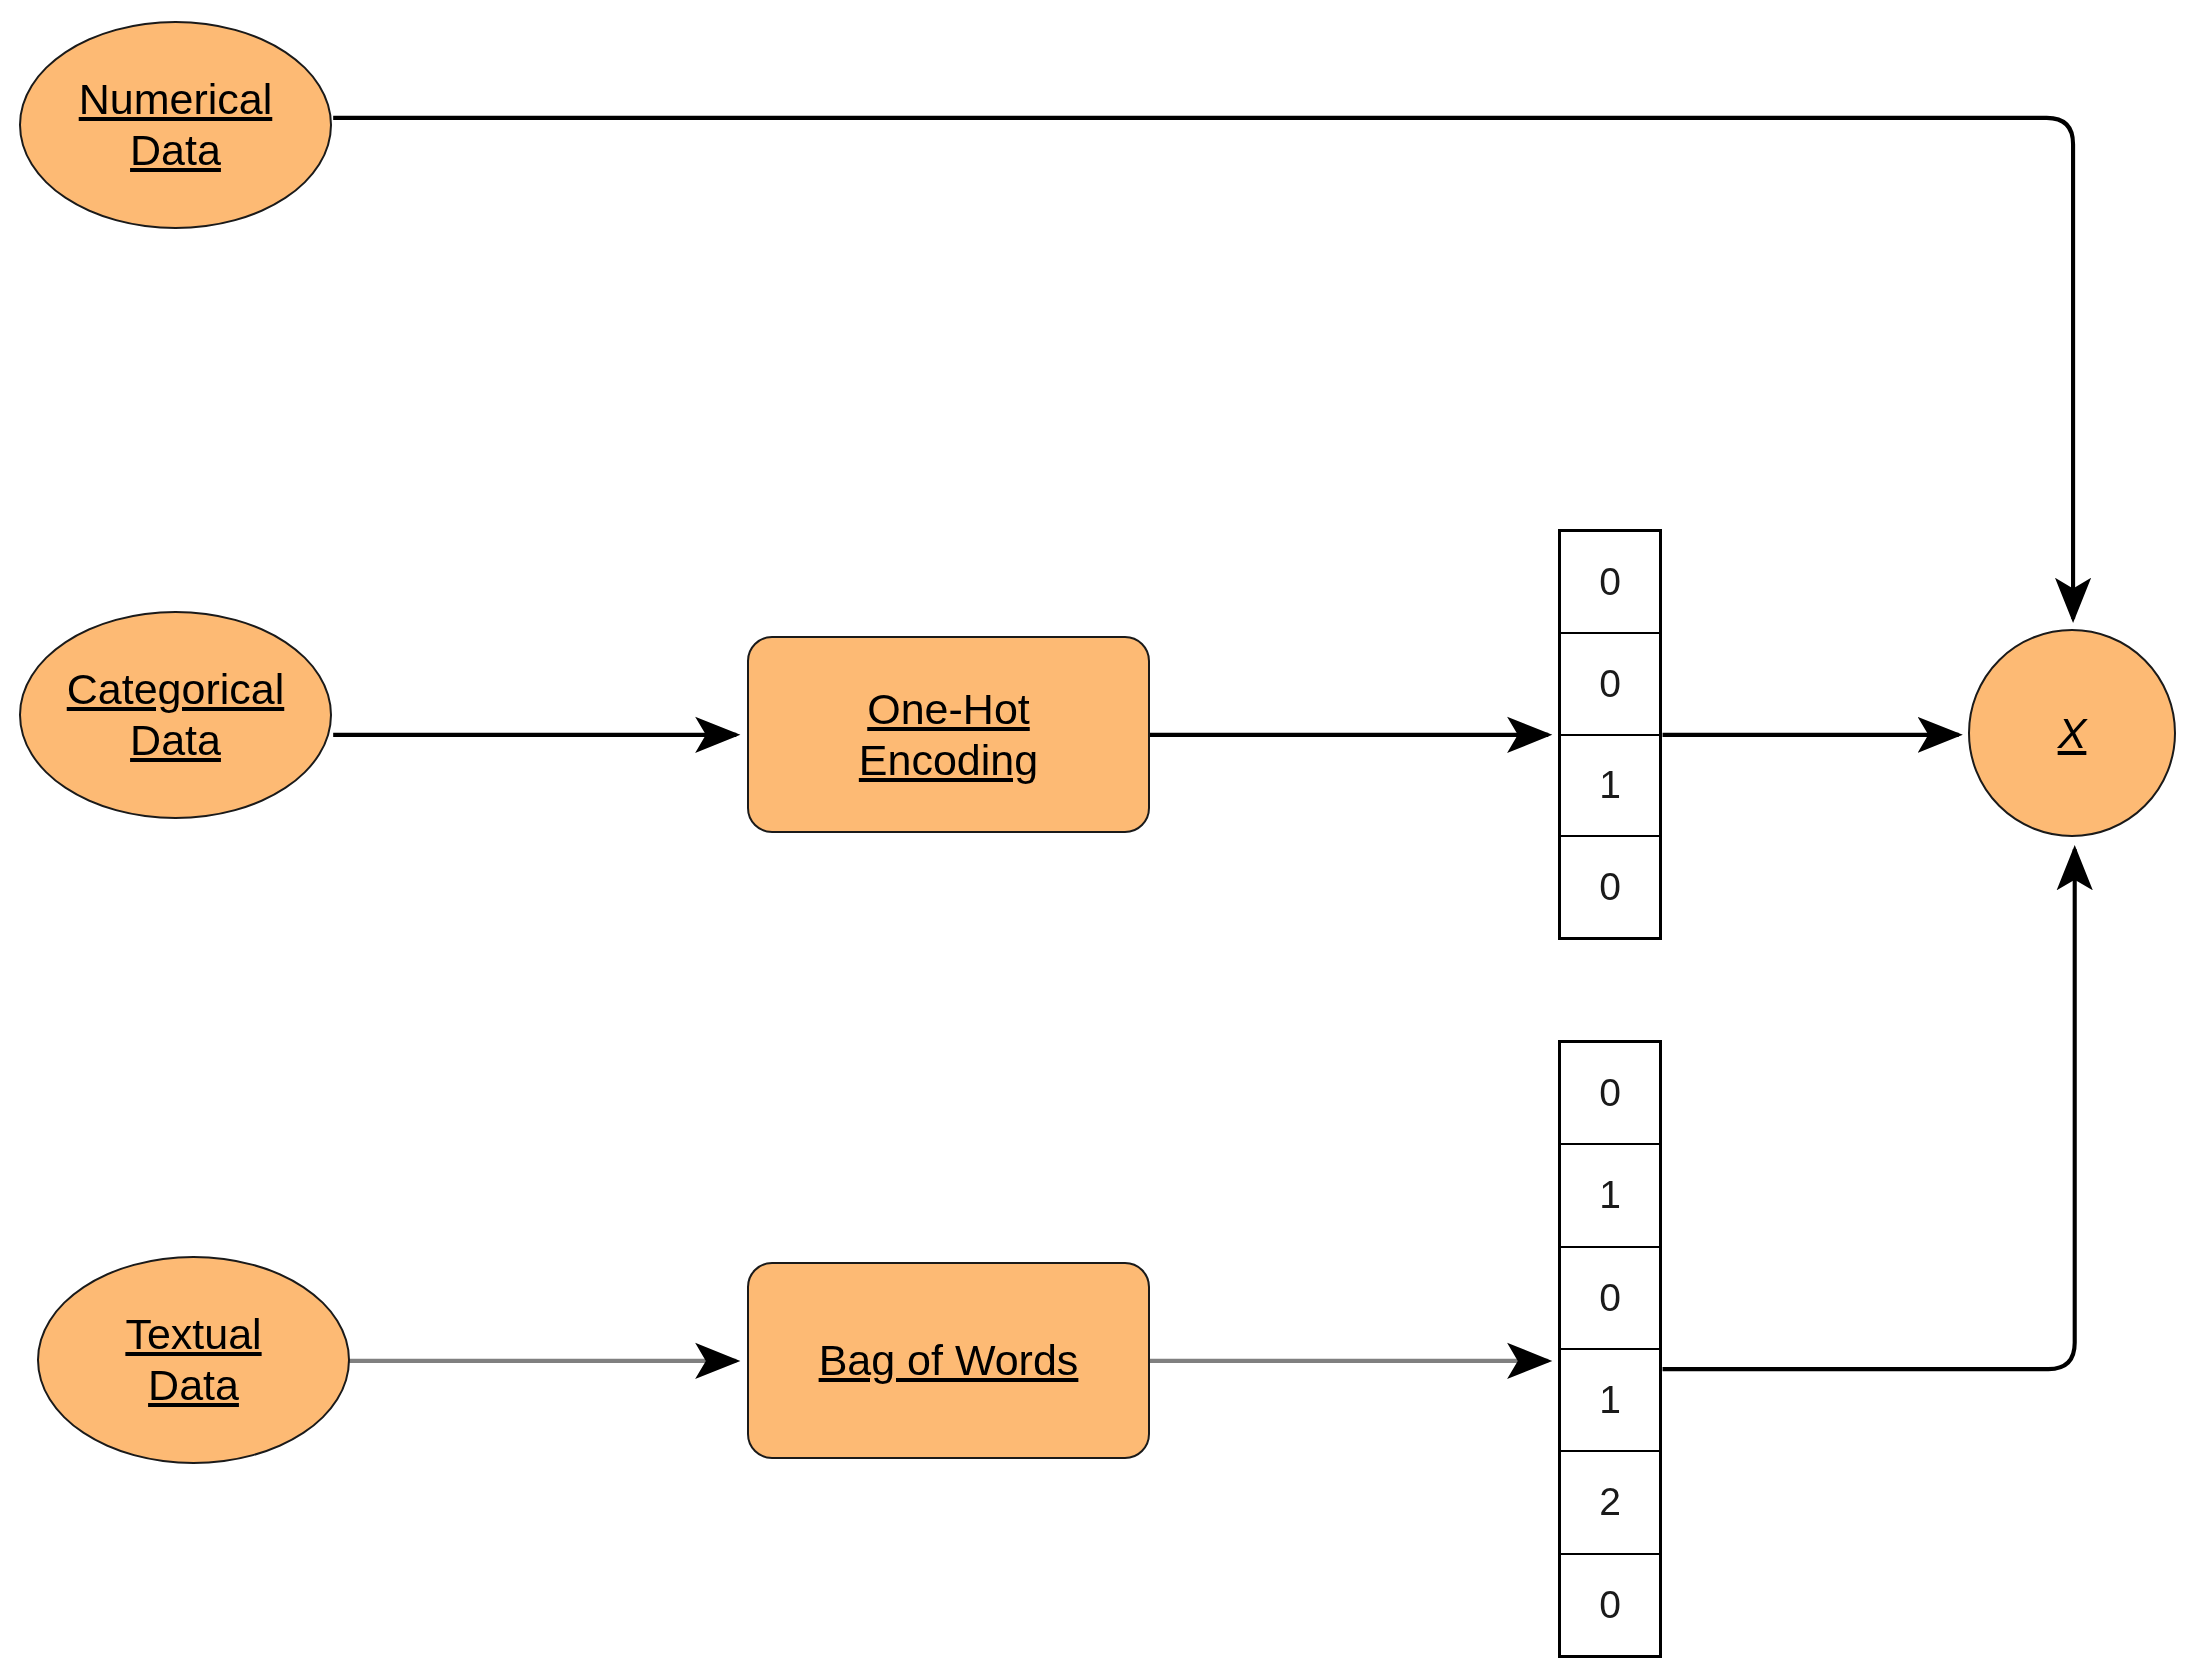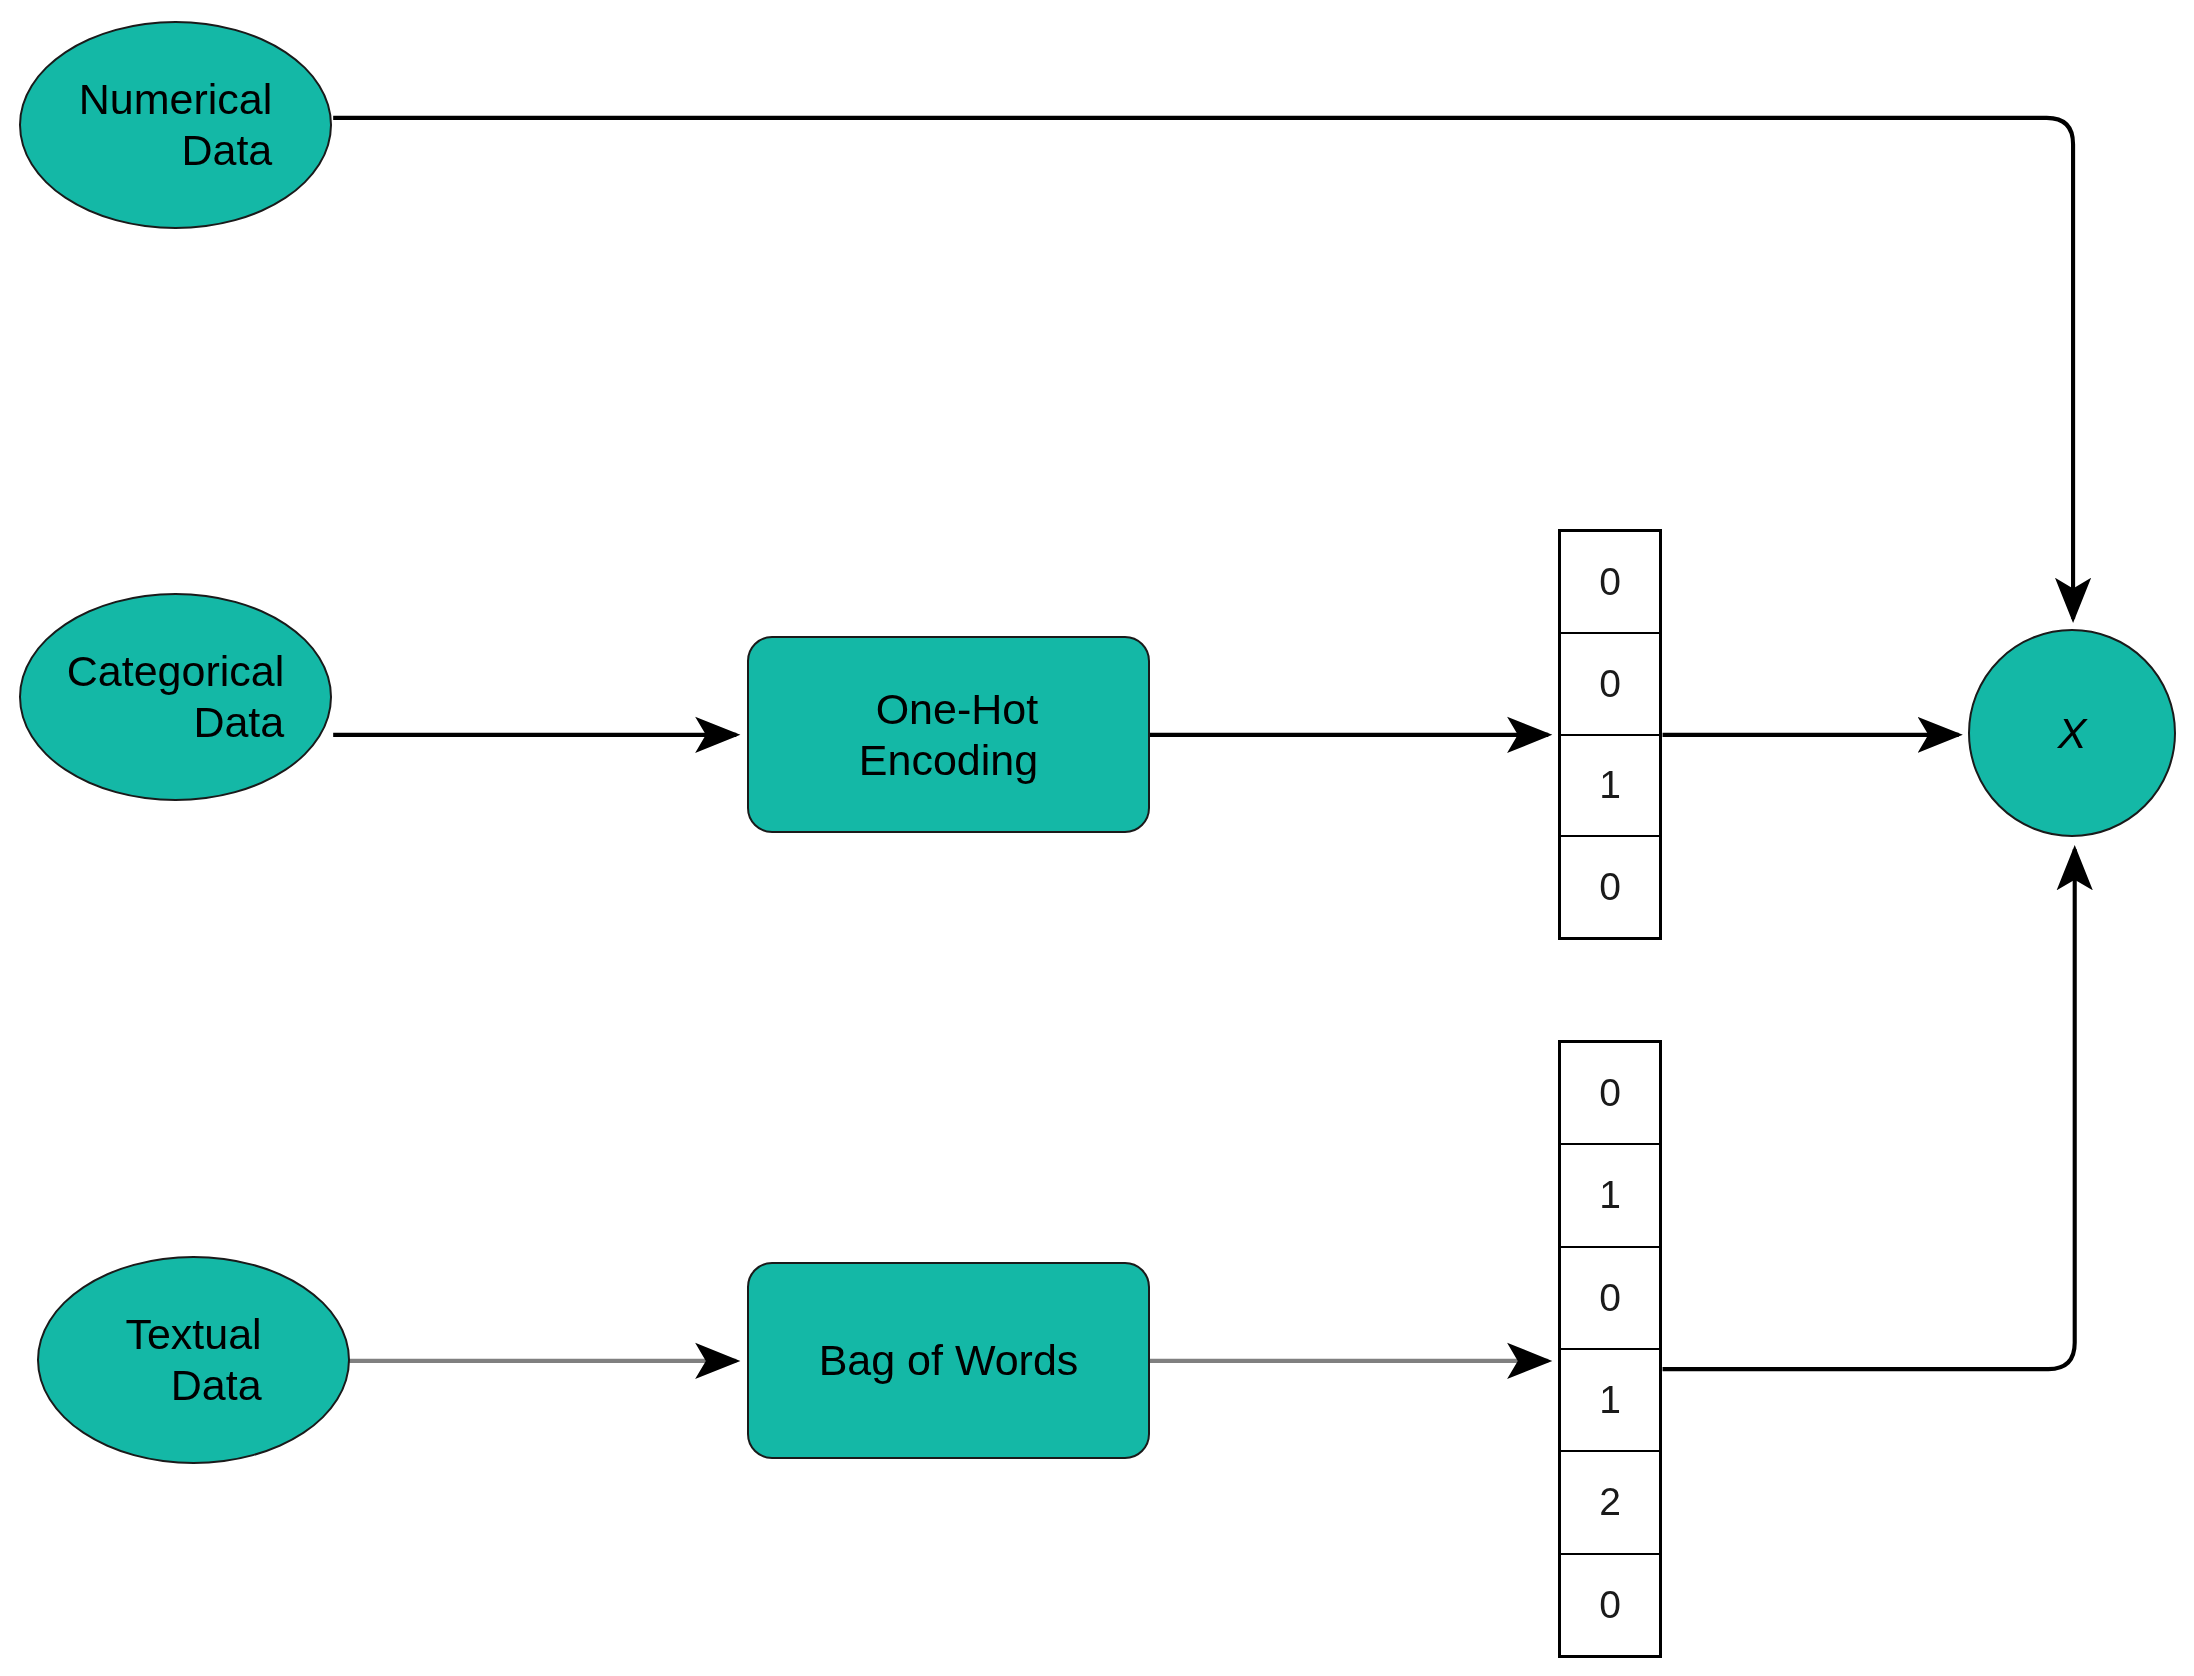--- a/index.html
+++ b/index.html
@@ -23,23 +23,24 @@
     top: 0;
     width: 2194px;
     height: 1677px;
   }
   .node {
     position: absolute;
     box-sizing: border-box;
     display: flex;
     align-items: center;
     justify-content: center;
-    text-align: right;
+    text-align: center;
     color: #000000;
-    background: #14b8a6;
+    background: #fdba74;
+    text-decoration: underline;
   }
   .ellipse-node {
     border: 2.5px solid #1a1a1a;
     border-radius: 50%;
     font-size: 43px;
     line-height: 1.18;
   }
   .process-node {
     border: 2.5px solid #1a1a1a;
     border-radius: 25px;
@@ -107,21 +108,21 @@
     <path d="M 1397 1654 L 1882 1654" fill="none" stroke="#808080" stroke-width="5" marker-end="url(#arrow-gray)"></path>
 
     <path d="M 2021 1664 L 2490 1664 Q 2522 1664 2522 1632 L 2522 1032" fill="none" stroke="#000000" stroke-width="5" marker-end="url(#arrow-black)"></path>
   </svg>
 
   <div class="node ellipse-node" style="left:19px; top:20.6px; width:313px; height:208px;">
     <span class="node-label">Numerical
 Data</span>
   </div>
 
-  <div class="node ellipse-node" style="left:19px; top:593px; width:313px; height:208px;">
+  <div class="node ellipse-node" style="left:19px; top:611px; width:313px; height:208px;">
     <span class="node-label">Categorical
 Data</span>
   </div>
 
   <div class="node ellipse-node" style="left:37px; top:1256px; width:313px; height:208px;">
     <span class="node-label">Textual
 Data</span>
   </div>
 
   <div class="node process-node" style="left:747px; top:1262px; width:403px; height:197px;">

